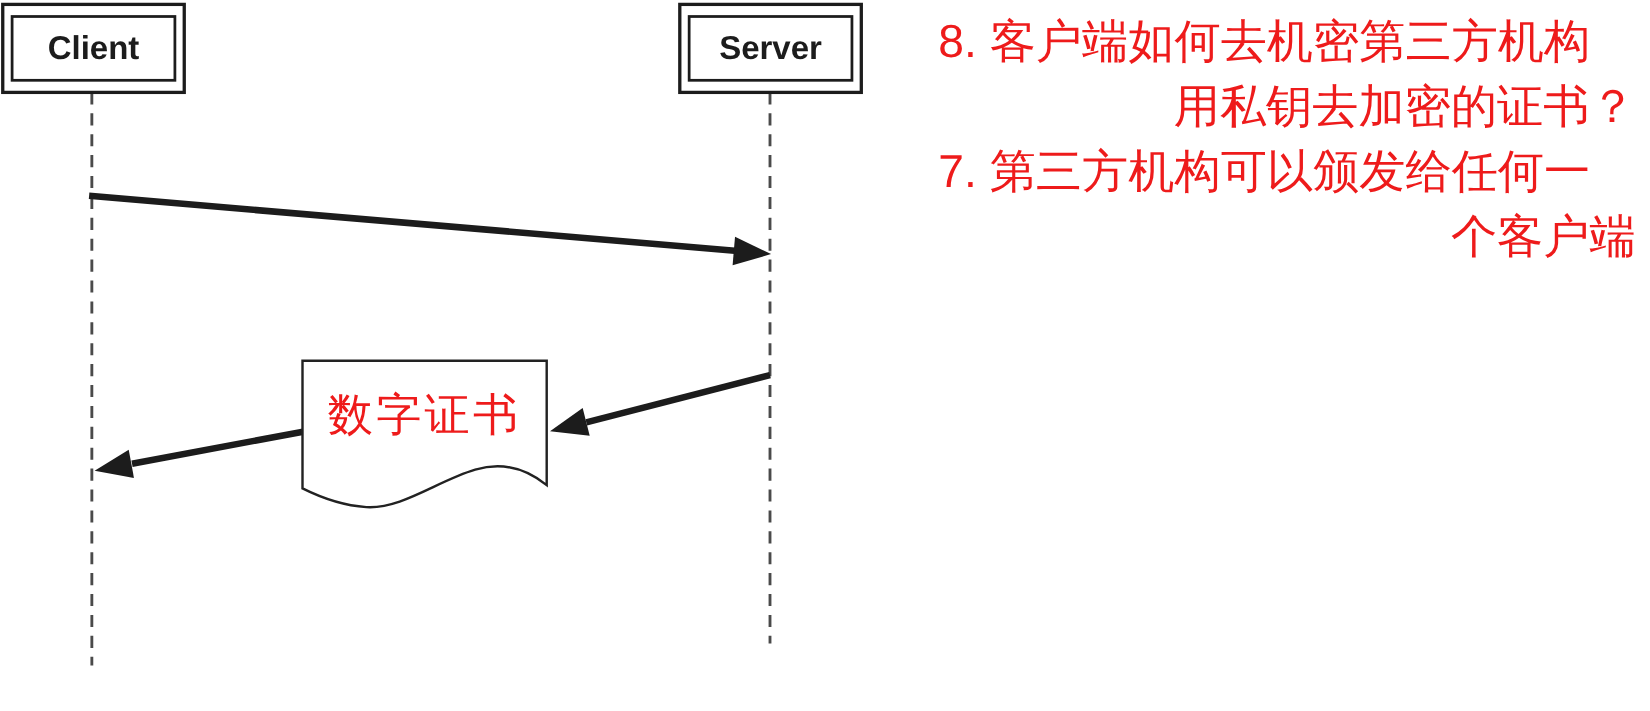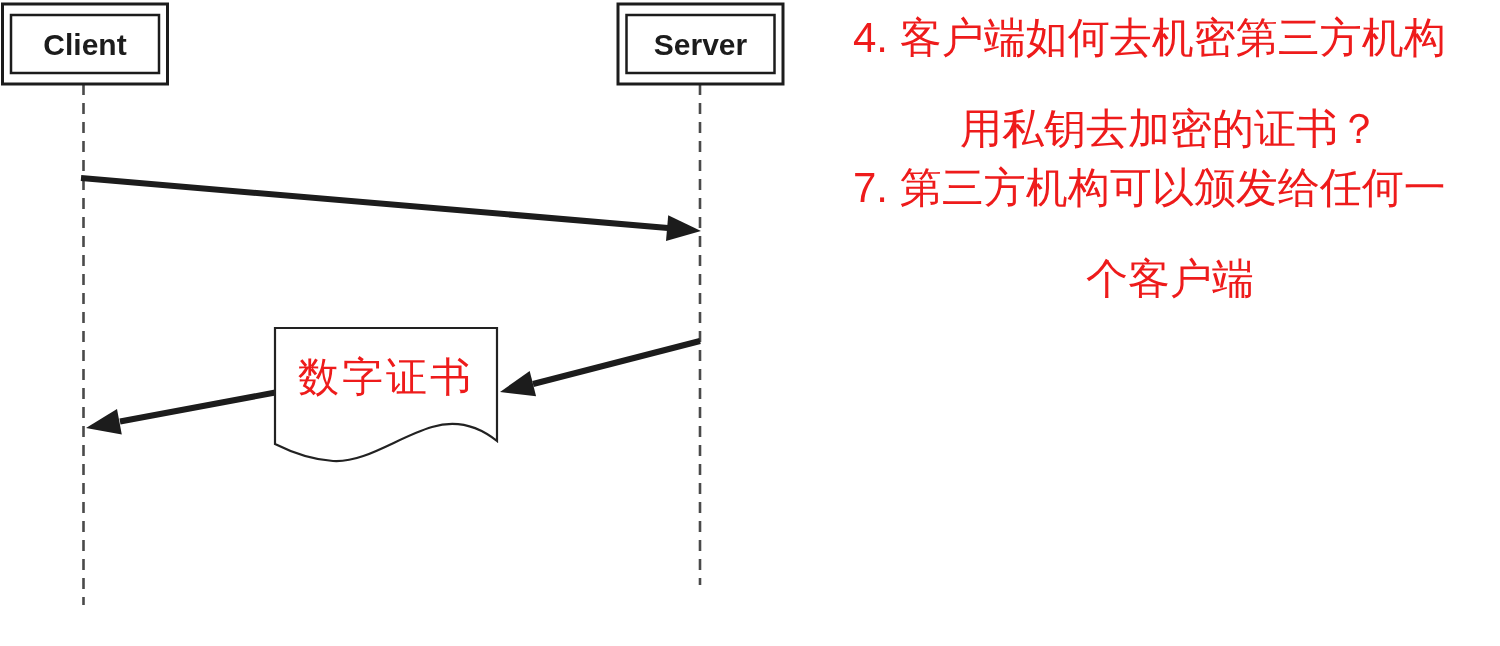--- a/index.html
+++ b/index.html
@@ -30,21 +30,21 @@
     font-family:"Liberation Sans", sans-serif;
     font-size:41px;letter-spacing:3px;fill:var(--annotation-red);
   }
 
   .notes{
     position:absolute;left:853px;top:8px;width:634px;
     color:var(--annotation-red);
     font-size:42px;line-height:59px;
   }
   .note-line{white-space:nowrap;text-align:left;}
-  .note-line.center{text-align:center;margin-top:32px;}
+  .note-line.center{text-align:right;}
 </style>
 </head>
 <body>
 
 <div class="stage">
 
   <svg class="diagram" width="820" height="646" viewBox="0 0 820 646">
 
     <line class="lifeline" x1="83.5" y1="84" x2="83.5" y2="605"></line>
     <line class="lifeline" x1="700" y1="84" x2="700" y2="585"></line>
@@ -71,19 +71,19 @@
       <polygon class="arrowhead" points="500,392 529.7,371 536.1,396.2"></polygon>
       <line class="msg-line" x1="278" y1="392" x2="120" y2="421.5"></line>
       <polygon class="arrowhead" points="86,428 117,408.9 121.8,434.5"></polygon>
     </g>
 
     <path class="doc" d="M275,328 H497 V441 C477,425 455,420 432,427 C398,437 365,463 333,461 C310,459.5 291,452 275,444 Z"></path>
     <text class="doc-label" x="386" y="377" text-anchor="middle" dominant-baseline="central">数字证书</text>
   </svg>
 
   <div class="notes">
-    <div class="note-line">4. 客户端如何去机密第三方机构</div>
+    <div class="note-line">8. 客户端如何去机密第三方机构</div>
     <div class="note-line center">用私钥去加密的证书？</div>
     <div class="note-line">7. 第三方机构可以颁发给任何一</div>
     <div class="note-line center">个客户端</div>
   </div>
 
 </div>
 
 </body></html>

